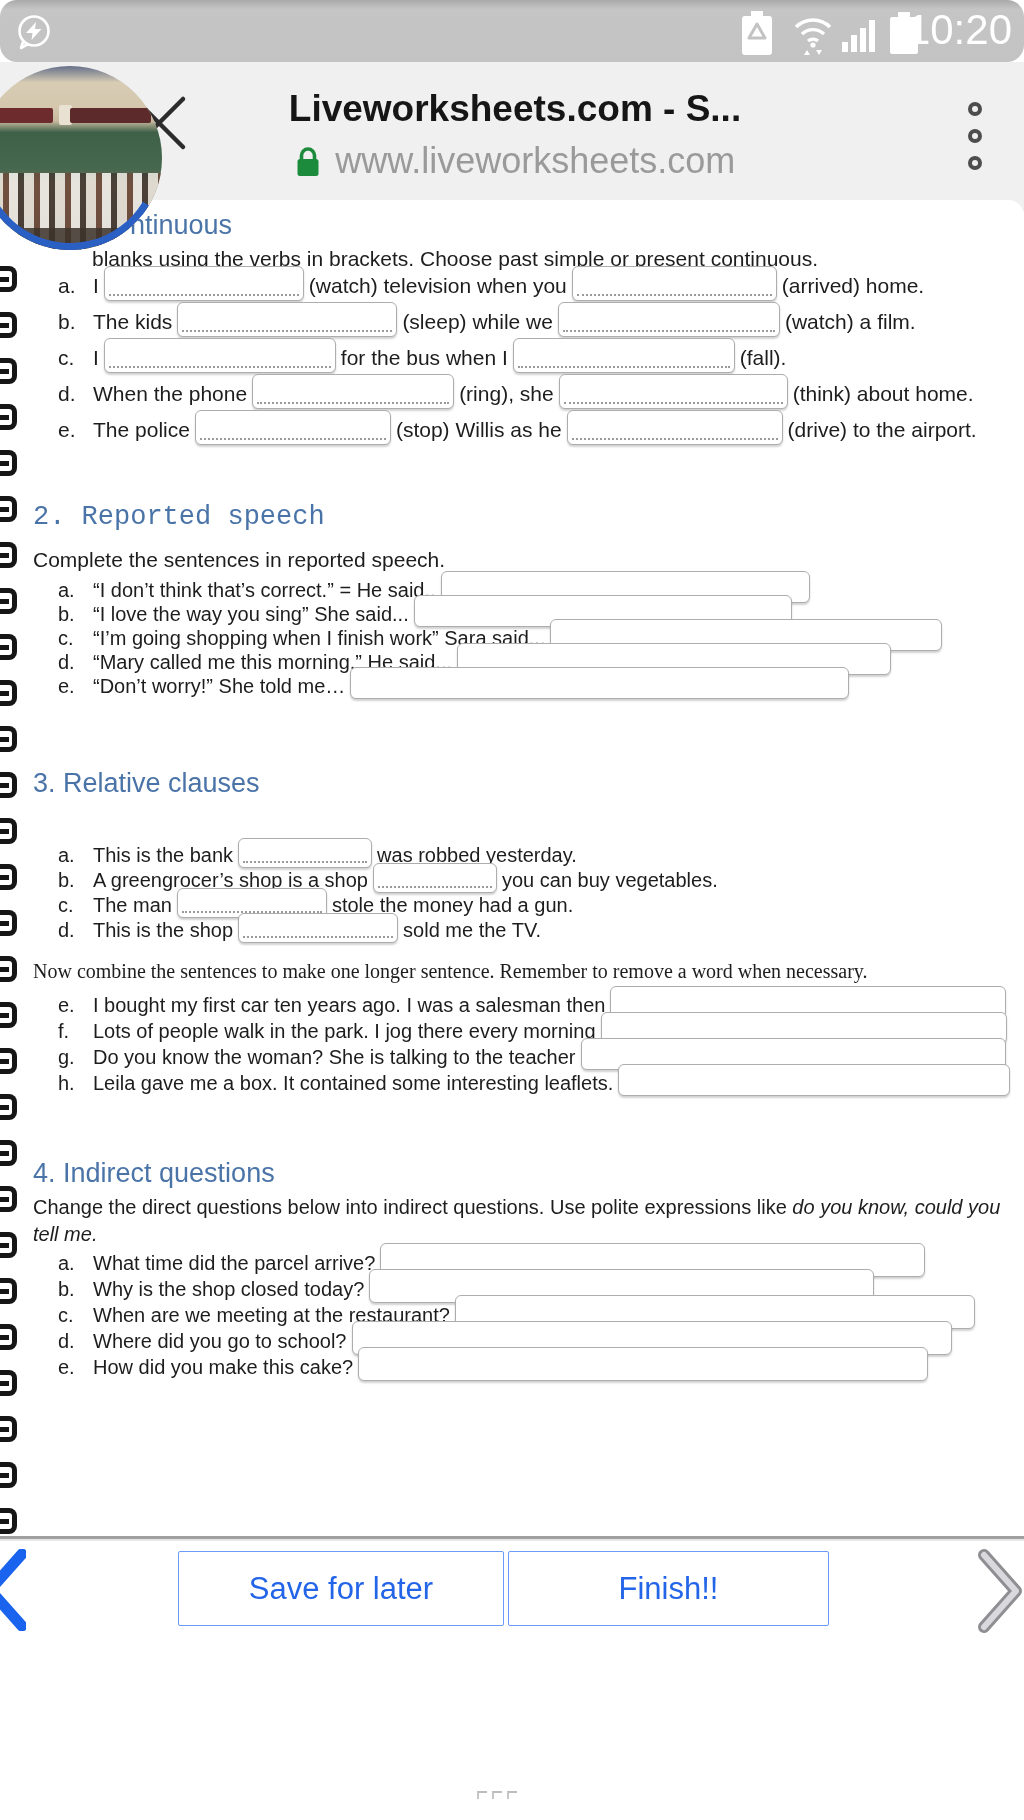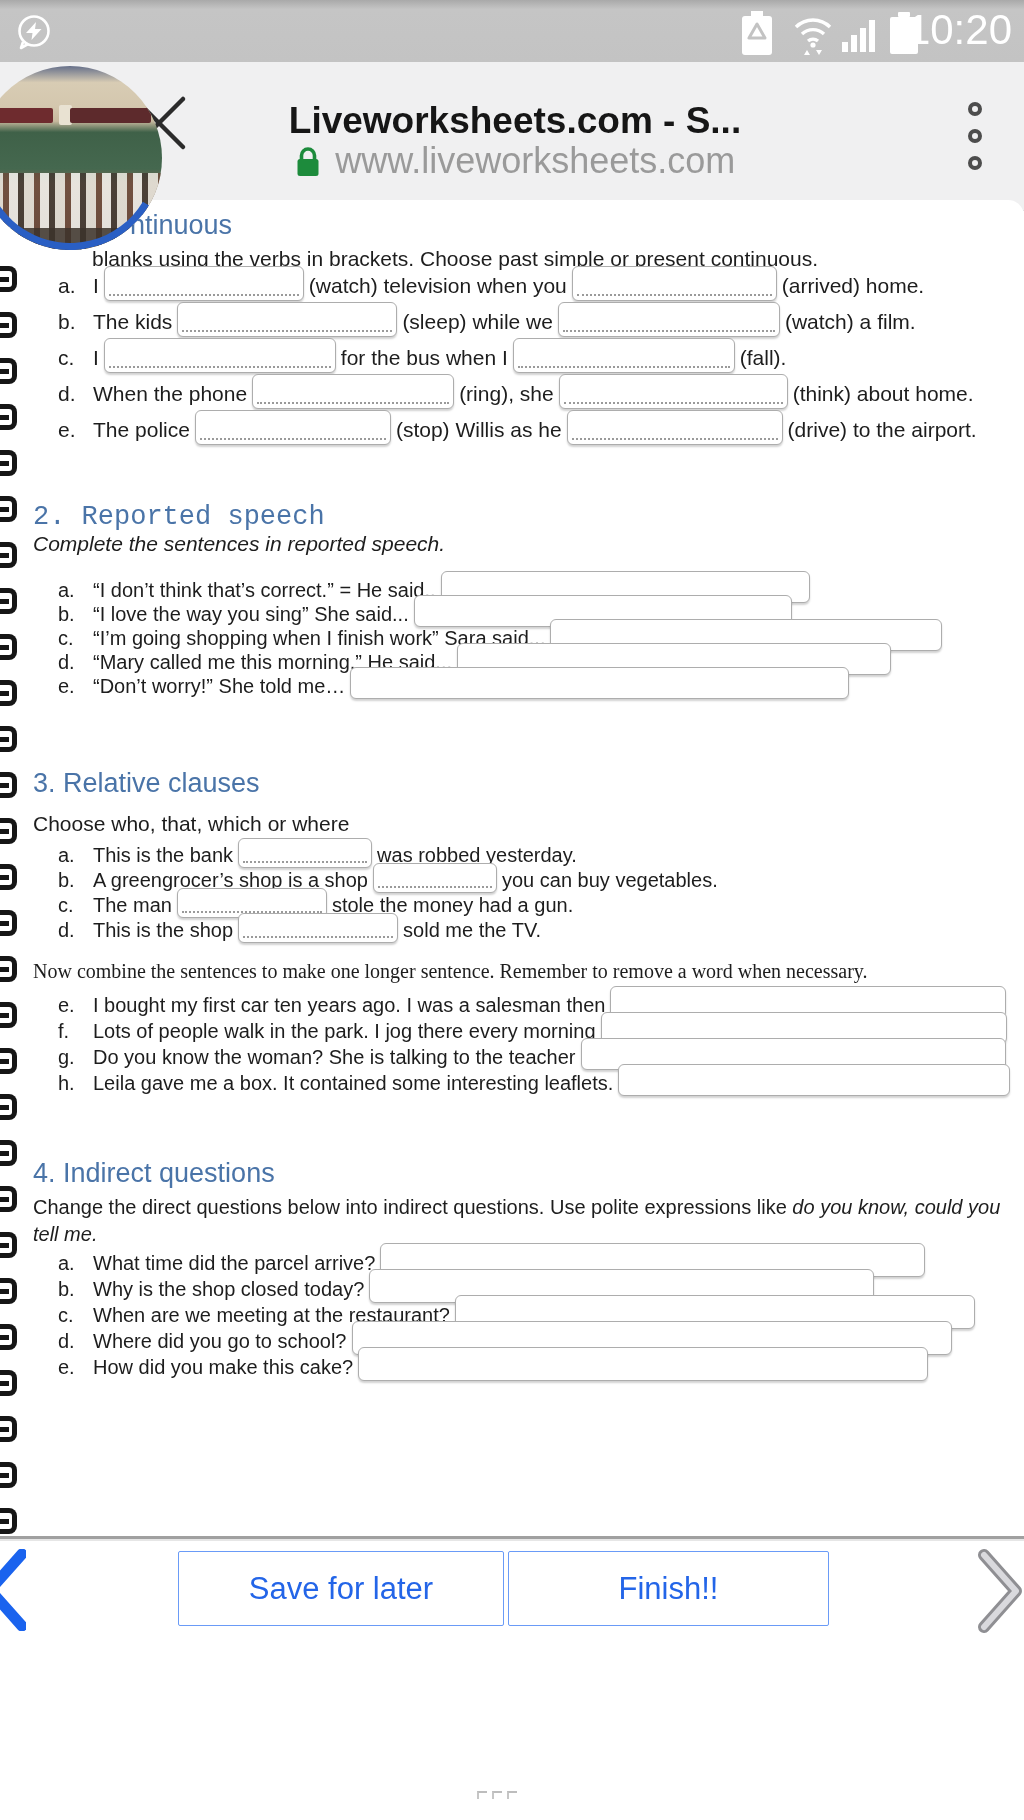--- a/index.html
+++ b/index.html
@@ -2,38 +2,38 @@
 <html><head>
 <meta charset="utf-8">
 <style>
   html,body{margin:0;padding:0;}
   body{width:1024px;height:1820px;position:relative;overflow:hidden;
        font-family:"Liberation Sans","DejaVu Sans",sans-serif;background:#ffffff;}
   #stage{position:absolute;inset:0;width:1024px;height:1820px;}
 
   
   #statusbar{position:absolute;left:0;top:0;width:1024px;height:62px;
-    background:linear-gradient(#a9a9a9,#c5c5c5 15%,#c3c3c3);z-index:50;}
+    background:linear-gradient(#a9a9a9,#c5c5c5 15%,#c3c3c3);z-index:50;border-radius:17px;}
   #statusbar .time{position:absolute;right:12px;top:6px;font-size:42px;color:#ffffff;
     font-weight:400;letter-spacing:0px;}
   .sb-icon{position:absolute;}
   .sig-bars{position:absolute;left:842px;top:20px;width:40px;height:32px;}
   .sig-bars i{position:absolute;bottom:0;width:6px;background:#fff;display:block;}
   .batt{position:absolute;left:890px;top:12px;width:28px;height:42px;}
   .batt .cap{position:absolute;left:8px;top:0;width:12px;height:5px;background:#fff;border-radius:1px;}
   .batt .body{position:absolute;left:0;top:5px;width:28px;height:37px;background:#fff;border-radius:2px;}
   .saver{position:absolute;left:742px;top:11px;width:30px;height:44px;}
   .saver .cap{position:absolute;left:9px;top:0;width:12px;height:5px;background:#fff;}
   .saver .body{position:absolute;left:0;top:5px;width:30px;height:39px;background:#fff;border-radius:3px;}
   .saver svg{position:absolute;left:3px;top:9px;}
 
   
   #header{position:absolute;left:0;top:62px;width:1024px;height:148px;background:#f0f0f1;
     border-bottom:1px solid #e2e2e3;z-index:5;}
-  #page-title{position:absolute;left:215px;top:100px;width:600px;text-align:center;
+  #page-title{position:absolute;left:215px;top:88px;width:600px;text-align:center;
     font-size:37px;font-weight:700;color:#161616;z-index:6;white-space:nowrap;}
   #url-row{position:absolute;left:215px;top:140px;width:600px;text-align:center;z-index:6;}
   #url-row .lock{display:inline-block;vertical-align:-5px;margin-right:10px;}
   #url-row .url{font-size:36px;color:#9a9a9a;}
   #close-x{position:absolute;left:128px;top:92px;z-index:7;cursor:pointer;}
   #menu-dots{position:absolute;right:42px;top:102px;z-index:7;cursor:pointer;}
   #menu-dots .dot{width:14px;height:14px;border:4px solid #4d4d4d;border-radius:50%;
     box-sizing:border-box;margin-bottom:13px;background:transparent;}
 
   
@@ -62,21 +62,21 @@
     border:5px solid #161616;border-left:0;border-radius:0 8px 8px 0;background:transparent;}
   .ring::after{content:"";position:absolute;left:0;top:6px;width:9px;height:5px;background:#161616;}
 
   
   .ws{position:absolute;z-index:15;}
   h2.ws{font-size:27px;font-weight:400;color:#4a74a8;margin:0;white-space:nowrap;}
   p.ws{font-size:21px;color:#1d1d1d;margin:0;line-height:27px;}
   #sec1-h{left:130px;top:210px;}
   #sec1-i{left:92px;top:245px;}
   #sec2-h{left:33px;top:502px;font-family:Liberation Mono, monospace;}
-  #sec2-i{left:33px;top:530px;font-style:italic;}
+  #sec2-i{left:33px;top:546px;}
   #sec3-h{left:33px;top:768px;}
   #sec3-i{left:33px;top:810px;}
   #sec3b-i{left:33px;top:958px;width:985px;font-size:20px;font-family:Liberation Serif, serif;}
   #sec4-h{left:33px;top:1158px;}
   #sec4-i{left:33px;top:1194px;width:985px;font-size:20px;}
 
   .rows{position:absolute;left:58px;right:4px;z-index:15;}
   #sec1-rows{top:268px;}
   #sec2-rows{top:578px;}
   #sec3-rows{top:843px;}
@@ -286,21 +286,20 @@
         <span class="blank" style="width: 434px;"></span>
       </div>
       <div class="row">
         <span class="lbl">e.</span>
         <span>“Don’t worry!” She told me…</span>
         <span class="blank" style="width: 499px;"></span>
       </div>
     </div>
 
   <h2 class="ws" id="sec3-h">3. Relative clauses</h2>
-  <p class="ws" id="sec3-i">Choose who, that, which or where</p>
   <div class="rows" id="sec3-rows">
       <div class="row">
         <span class="lbl">a.</span>
         <span>This is the bank</span>
         <span class="blank dotted" style="width: 134px;"></span>
         <span>was robbed yesterday.</span>
       </div>
       <div class="row">
         <span class="lbl">b.</span>
         <span>A greengrocer’s shop is a shop</span>

